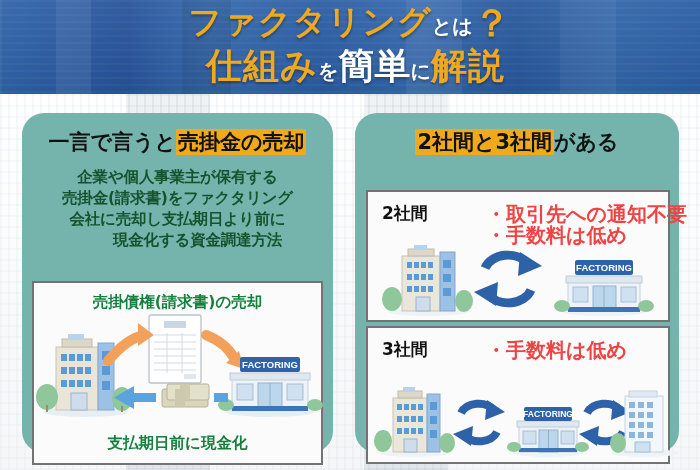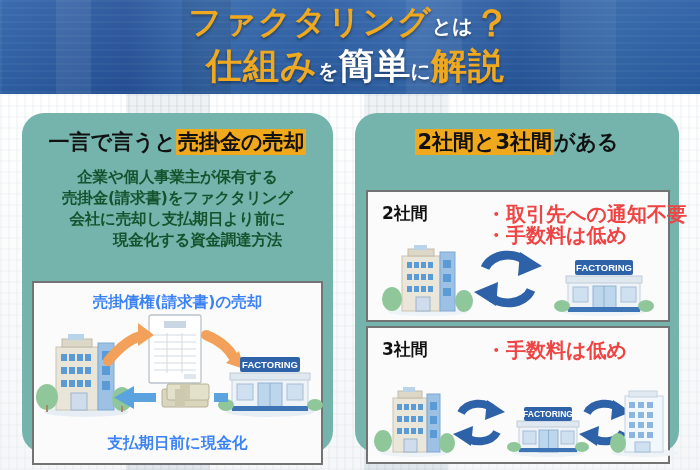--- a/index.html
+++ b/index.html
@@ -60,21 +60,21 @@
   .lead{position:absolute;left:0;width:100%;text-align:center;color:#14532d;
     font-weight:bold;font-size:15.5px;line-height:1.33;letter-spacing:-.2px;}
 
   
   .card{position:absolute;background:#fbfbfb;border:2px solid #737373;margin-top:20px;}
   .card-left{left:10px;top:148px;width:287px;height:180px;}
   .card-r1{left:11px;top:57px;width:300px;height:128px;}
   .card-r2{left:11px;top:193px;width:300px;height:134px;}
 
   .card-cap{position:absolute;left:0;width:100%;text-align:center;
-    font-size:15.5px;font-weight:bold;color:#3b82f6;white-space:nowrap;}
+    font-size:15.5px;font-weight:bold;color:#15803d;white-space:nowrap;}
 
   .card-label{position:absolute;font-size:17px;font-weight:bold;color:#111;}
   .bullets{position:absolute;font-size:20px;font-weight:bold;color:#ef4444;
     line-height:1.3;white-space:nowrap;}
 
   
   .art{position:absolute;}
   svg{display:block;overflow:visible;}
 </style>
 </head>

